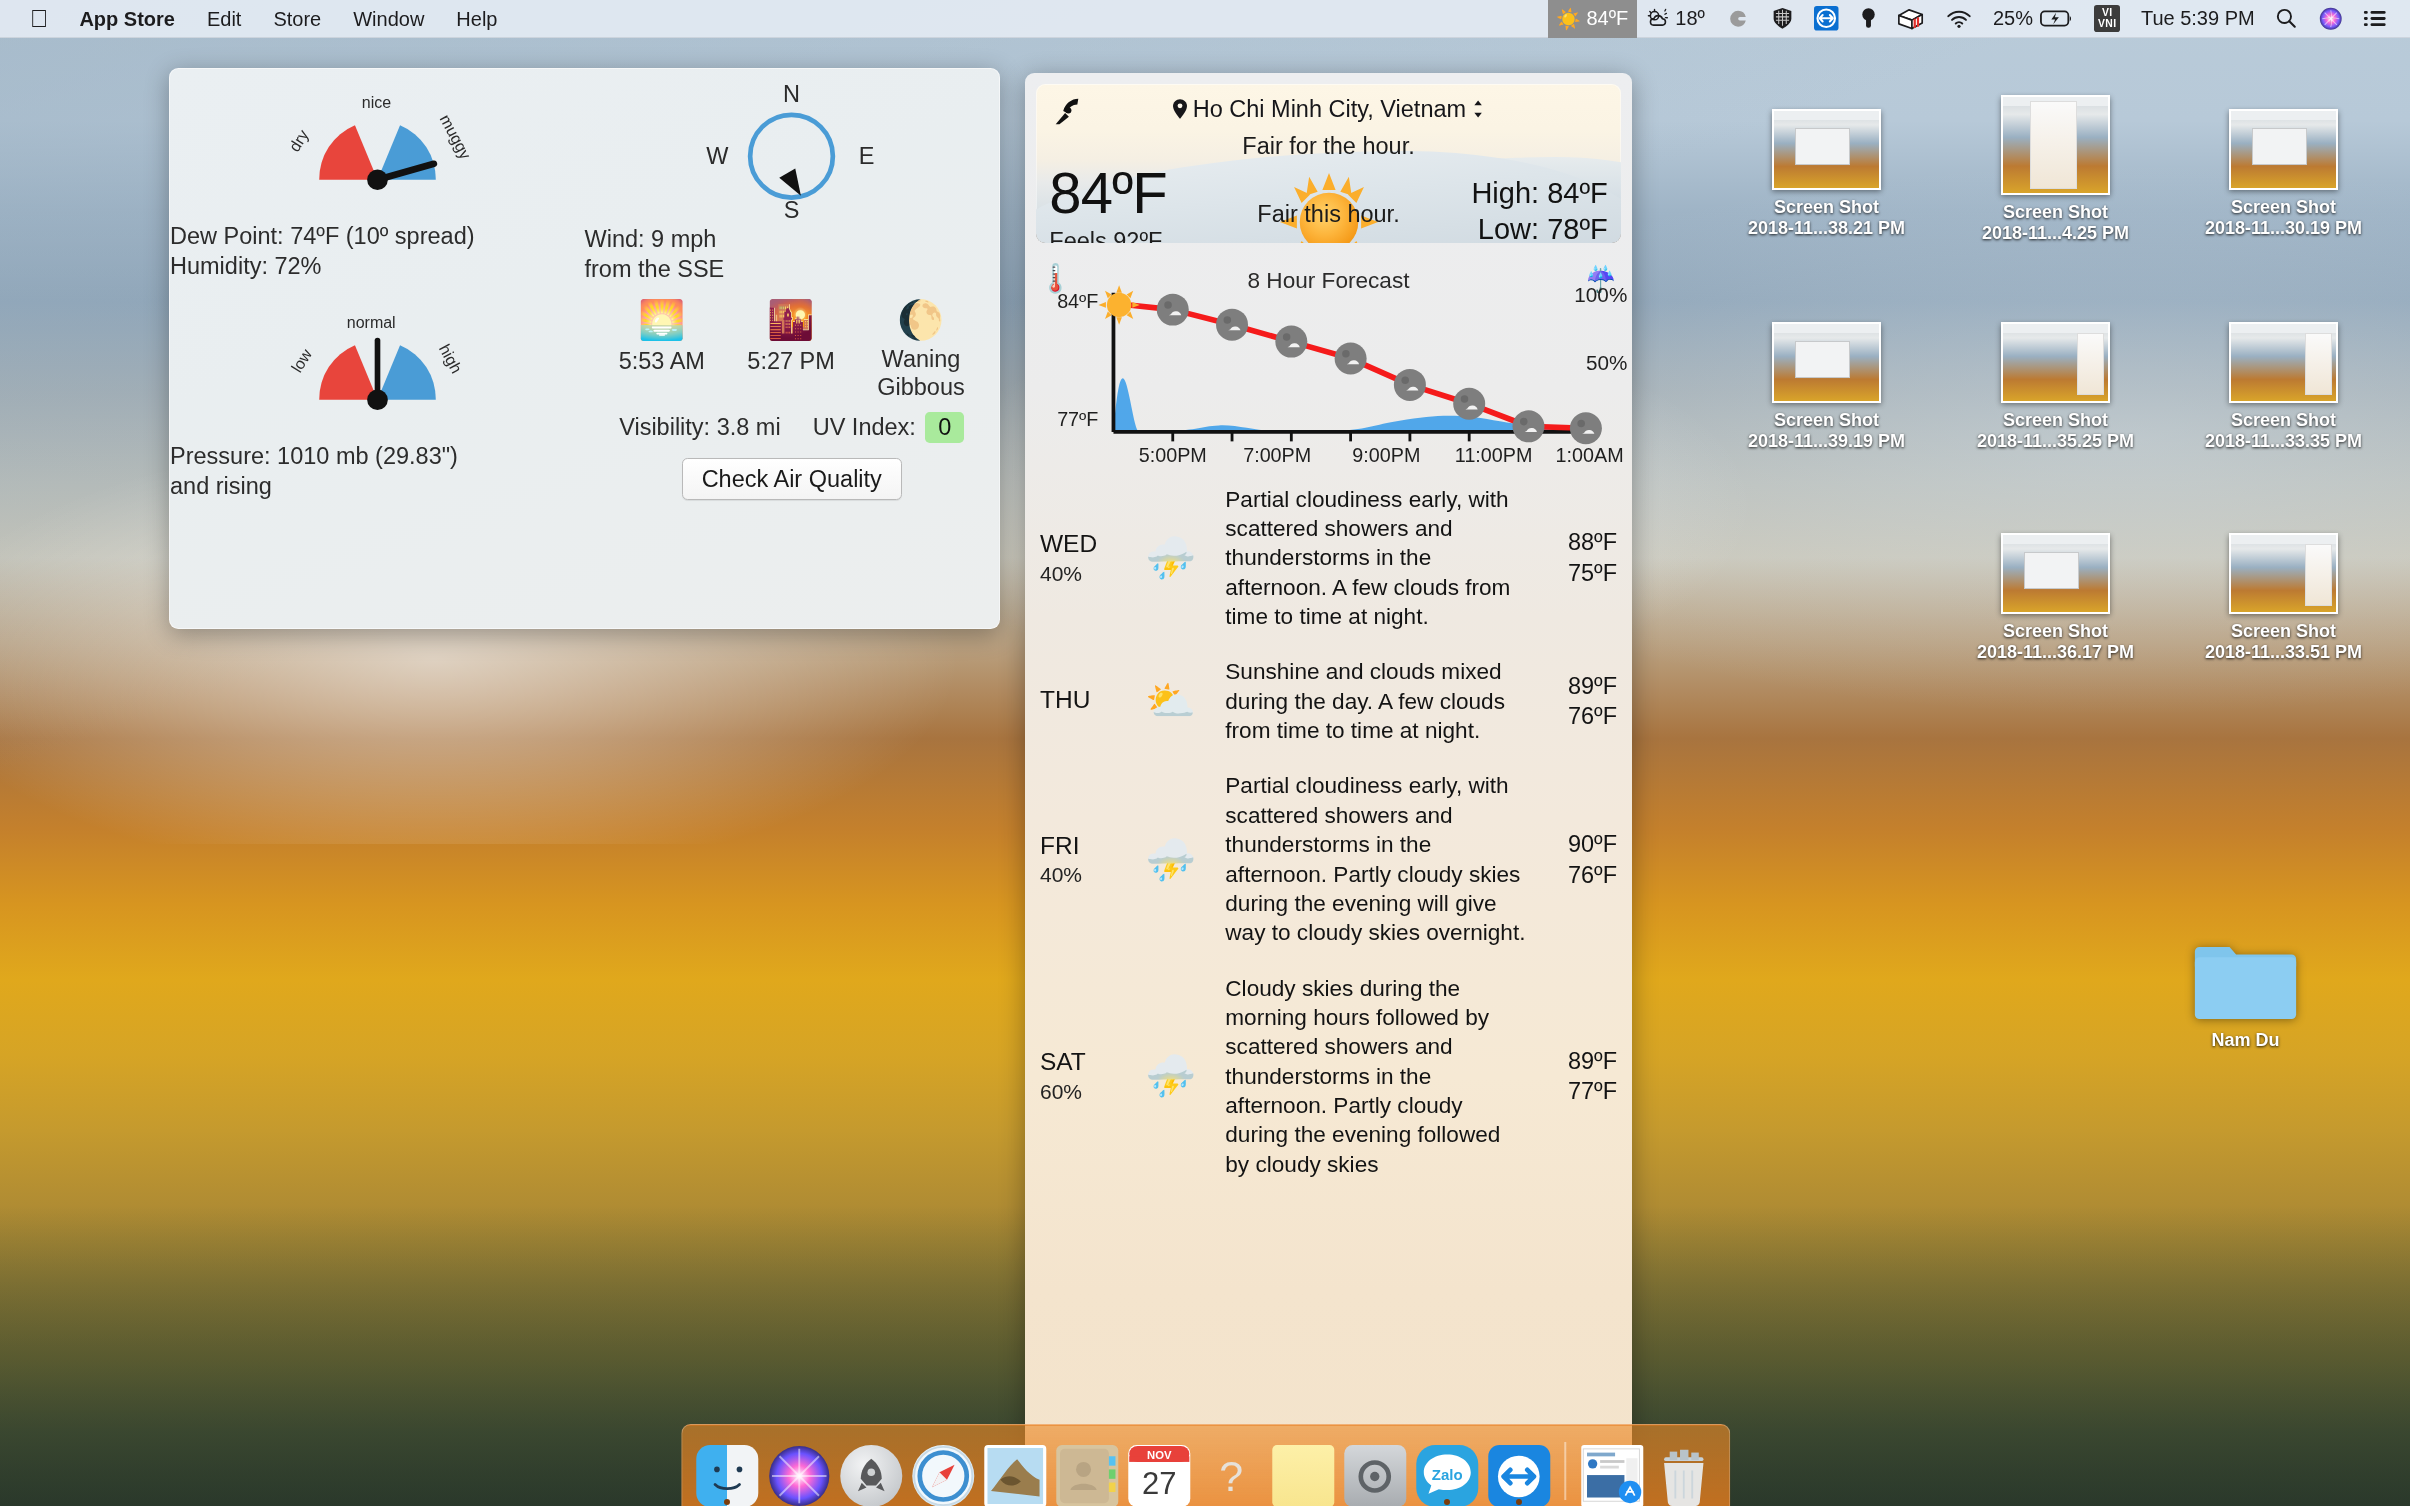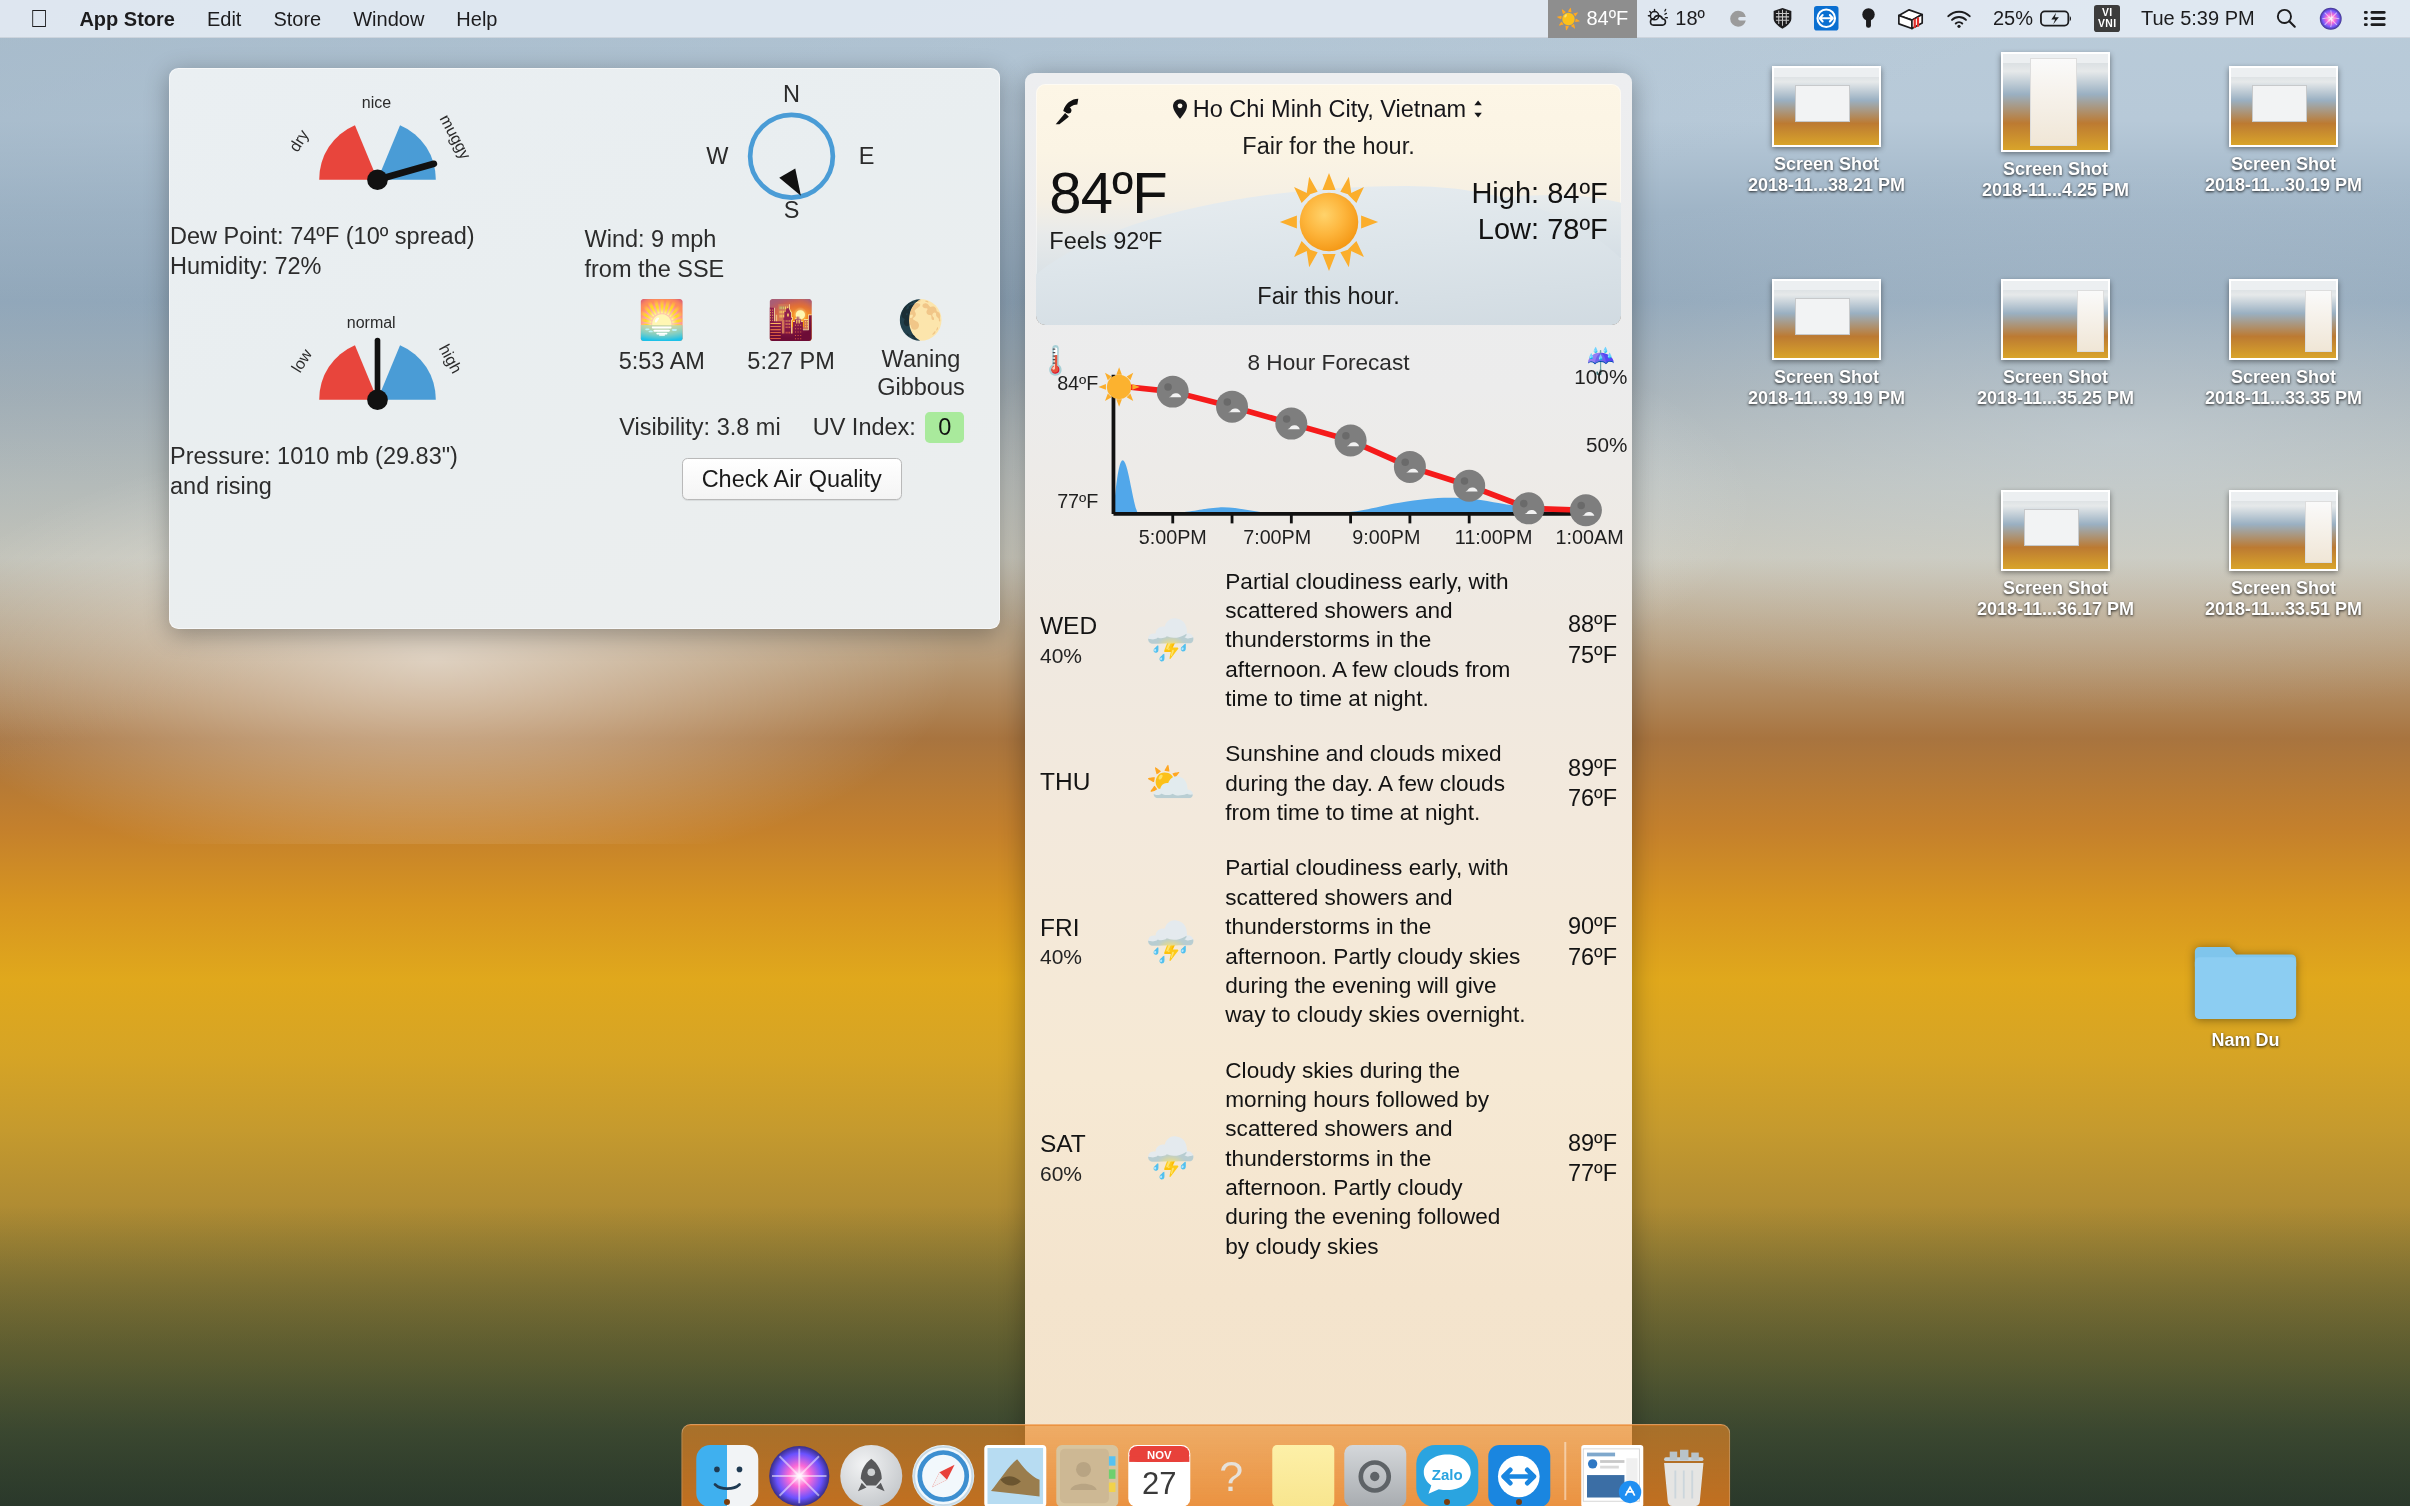--- a/index.html
+++ b/index.html
@@ -91,21 +91,21 @@
   
   #weather-widget {
     position: absolute; left: 1025px; top: 73px; width: 607px; height: 1433px;
     z-index: 45; border-radius: 9.4px 9.4px 0 0;
     background: linear-gradient(180deg,#edeef0 0%, #ececec 22%, #efe9e1 38%,
                 #f3e9dc 52%, #f6e9d4 70%, #f4e4cd 85%, #f3e3cb 100%);
     box-shadow: 0 5.6px 26px rgba(0,0,0,.33);
     overflow: hidden;
   }
   .ww-hero {
-    position: relative; margin: 11.3px; height: 241px; border-radius: 9.4px; overflow: hidden;
+    position: relative; margin: 11.3px; height: 159px; border-radius: 9.4px; overflow: hidden;
     background: linear-gradient(180deg, #fdf6e6 0%, #fbf4e4 28%, #f5efe3 48%,
                 #e8eaea 62%, #dbe2e6 78%, #6a5340 97%, #4e3e2f 100%);
     box-shadow: inset 0 0 0 0.9px rgba(255,255,255,.5);
   }
   .hero-hill {
     position: absolute; left: -6%; bottom: -4%; width: 112%; height: 62%;
     background: linear-gradient(175deg, #e9eef1 0%, #dde5ea 45%, #cfd9e0 100%);
     border-radius: 62% 38% 0 0 / 100% 100% 0 0;
   }
   .hero-hill2 {
@@ -145,21 +145,21 @@
   .day-left { width: 87px; flex-shrink: 0; }
   .day-name { font-size: 24.5px; color: #141414; }
   .day-pop { font-size: 21px; color: #232323; margin-top: 3.8px; }
   .day-icon { width: 87px; flex-shrink: 0; text-align: center; font-size: 41px; }
   .day-desc { flex: 1; font-size: 22.6px; color: #131313; line-height: 1.30; padding: 0 11.3px; }
   .day-temps { width: 79px; flex-shrink: 0; text-align: right;
                font-size: 23.5px; color: #131313; line-height: 1.3; }
 
   
   .desk-icon {
-    position: absolute; width: 179px; text-align: center; z-index: 10;
+    position: absolute; width: 179px; text-align: center; z-index: 10; margin-top: 43px;
   }
   .desk-thumb {
     width: 109px; height: 81px; margin: 0 auto; background: #fff;
     border: 2.8px solid #fff; box-shadow: 0 1.9px 5.6px rgba(0,0,0,.45);
     overflow: hidden; position: relative;
   }
   .thumb-inner { width:100%; height:100%;
     background: linear-gradient(180deg,#cfd6db 0%,#e6e9ea 18%,#9ab0c2 42%,#bc7a32 72%,#d9a42a 100%); }
   .thumb-bar { position:absolute; top:0; left:0; width:100%; height:8.5px; background:#eceff1; }
   .thumb-win { position:absolute; left:20%; top:22%; width:52%; height:48%;

